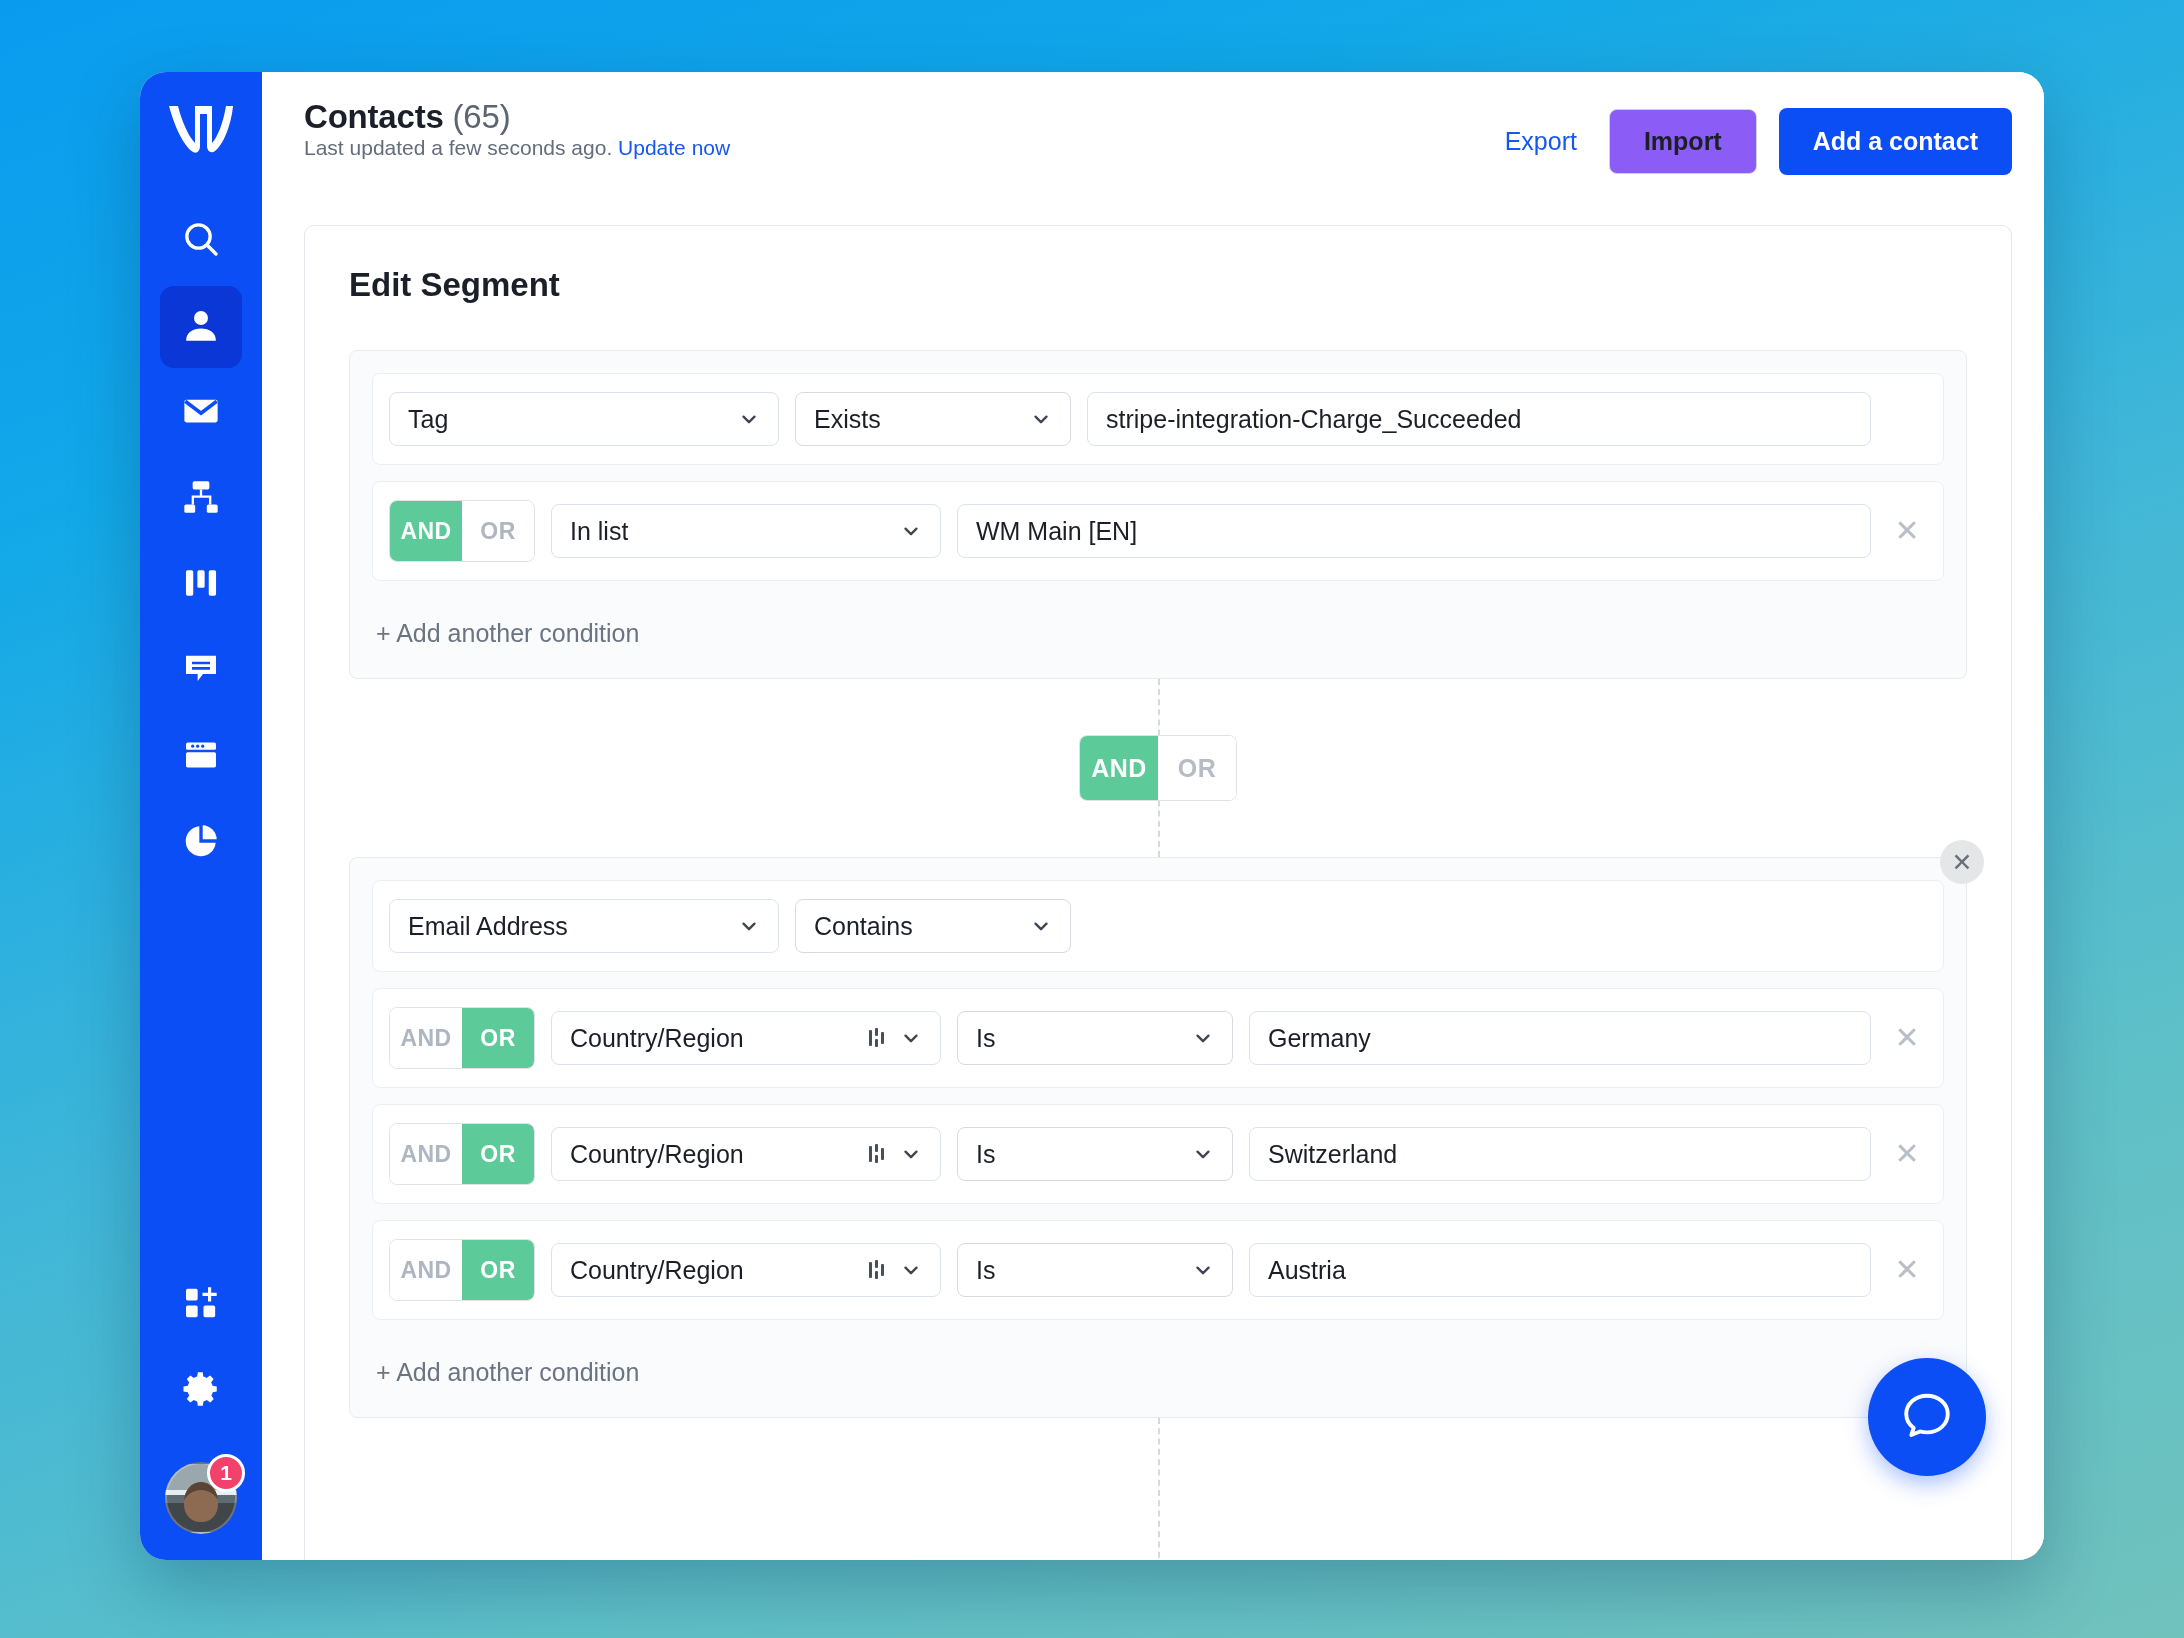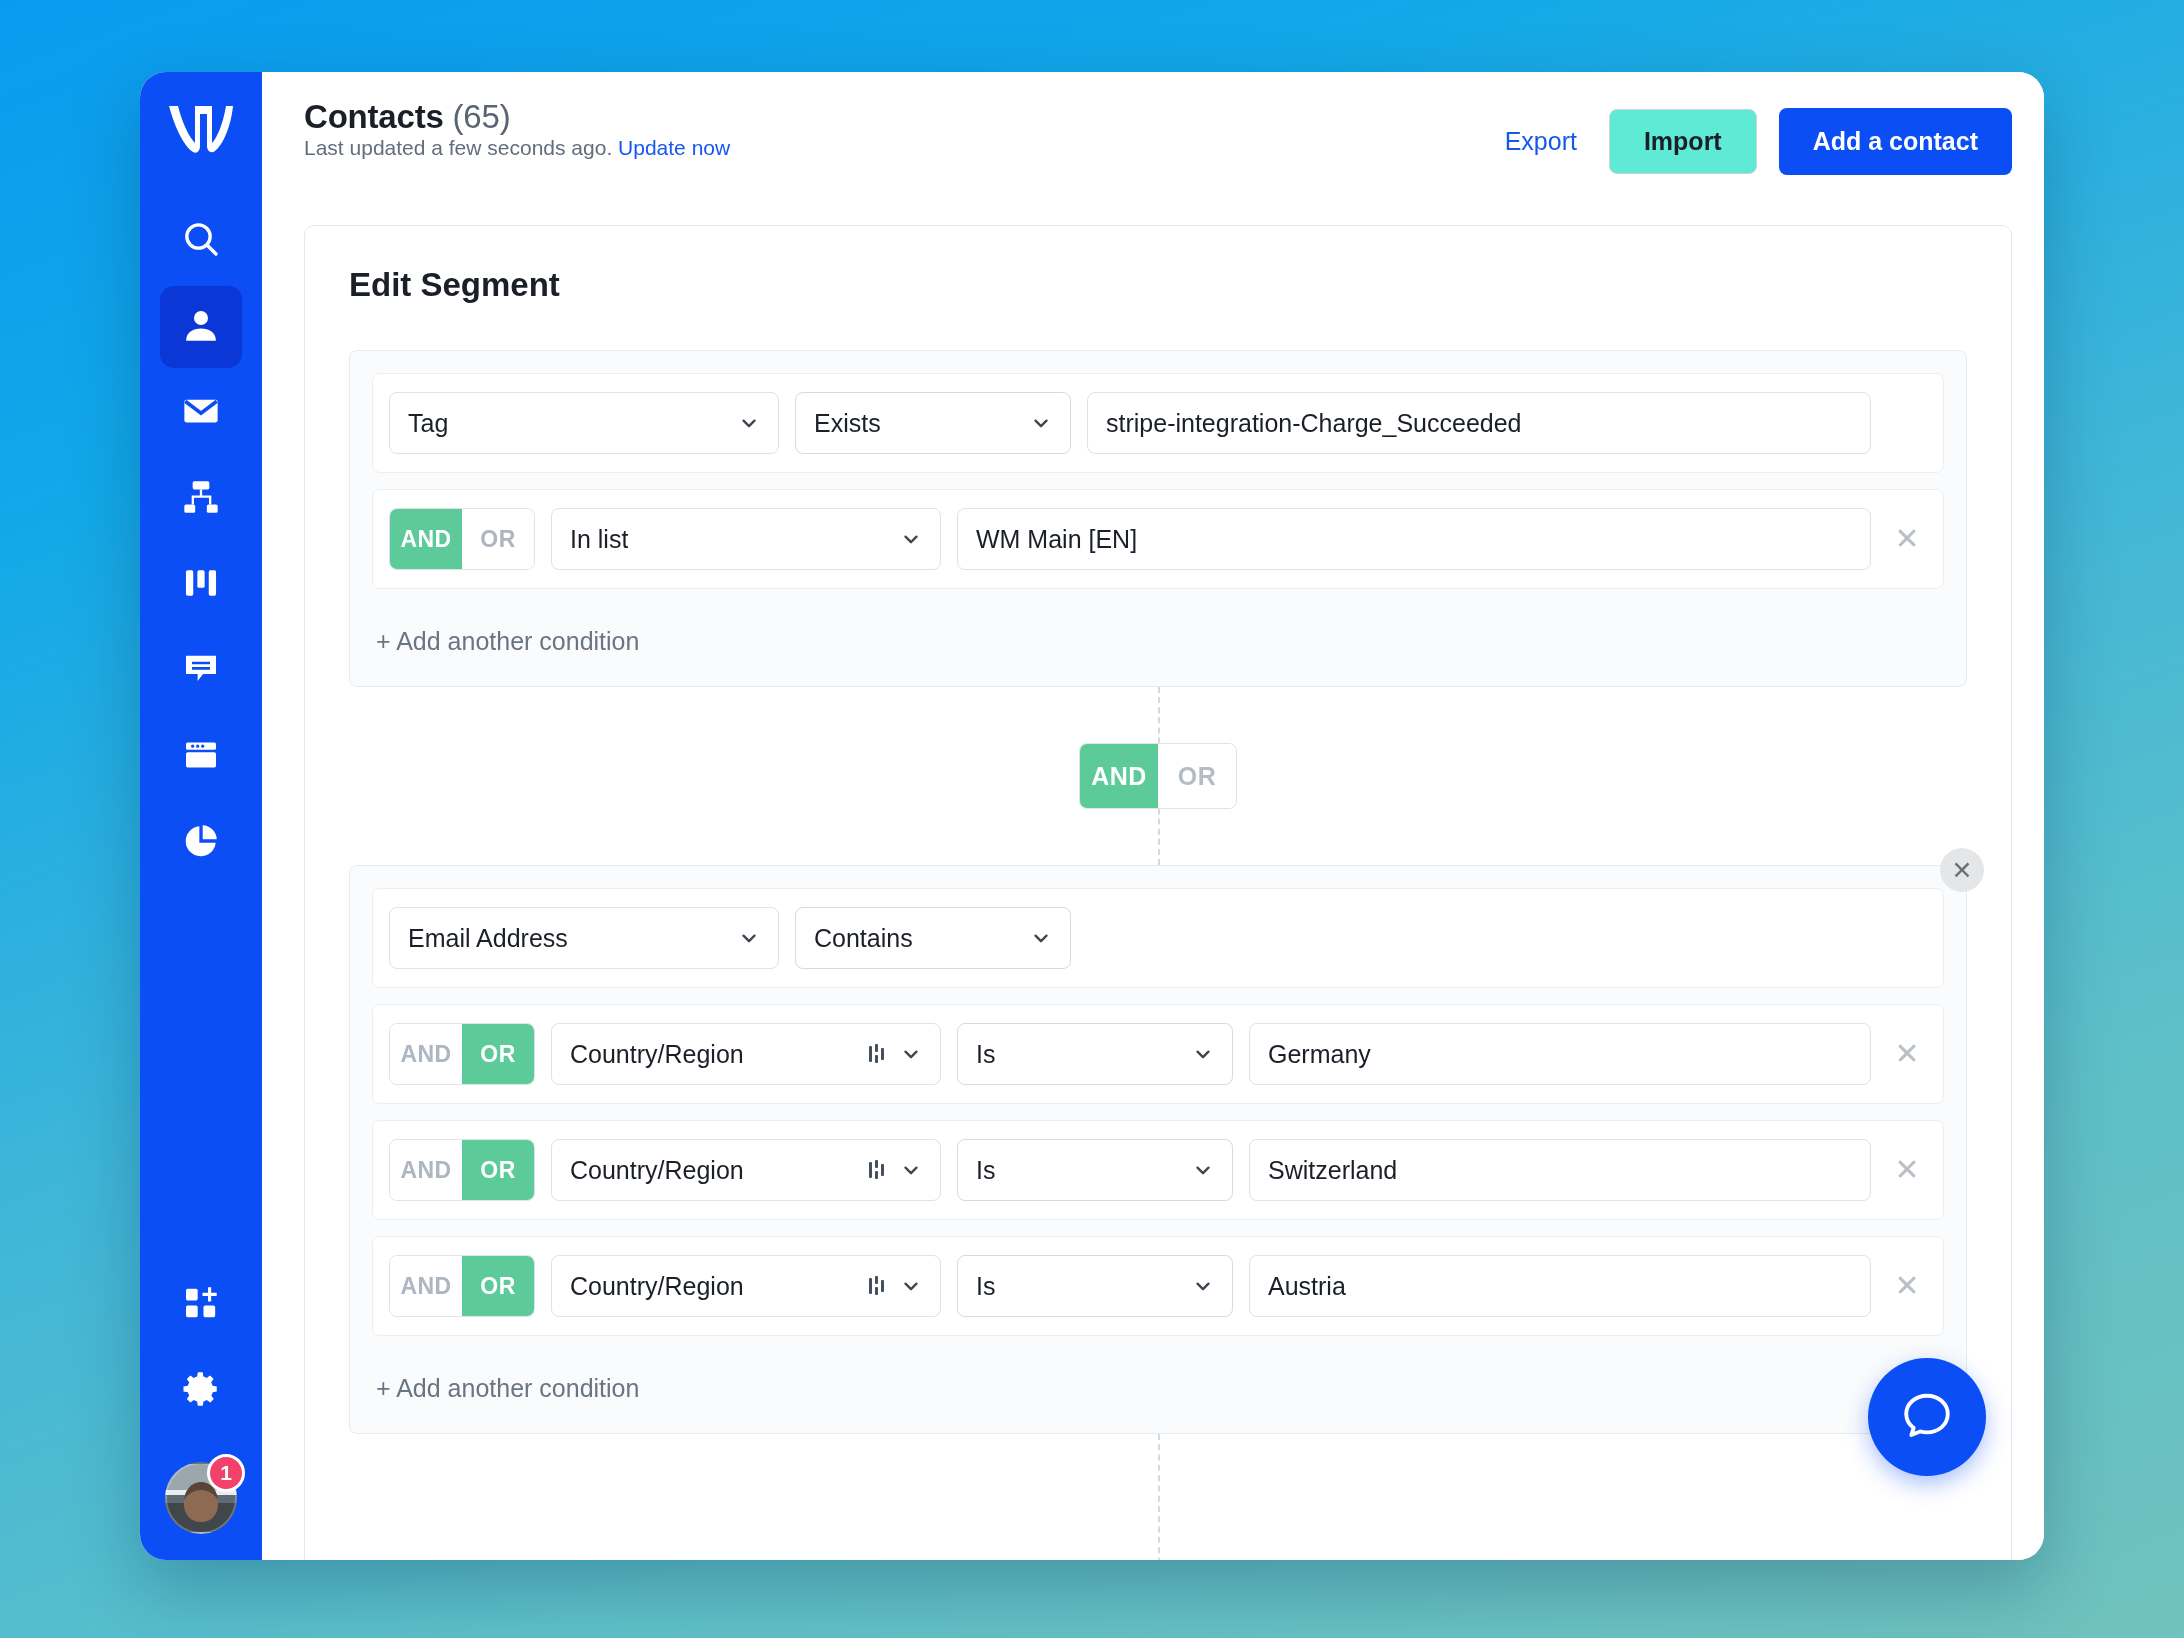--- a/index.html
+++ b/index.html
@@ -86,21 +86,21 @@
   }
   .page-title { font-size: 33px; font-weight: 700; color: #1b1f28; letter-spacing: -.2px; }
   .page-title .count { color: #5a6472; font-weight: 400; }
   .subtitle { margin-top: 0; font-size: 21px; color: #636d7c; }
   .subtitle a { color: #1657f0; text-decoration: none; }
 
   .actions { display: flex; align-items: center; gap: 22px; padding-top: 10px; }
   .btn-link { color: #1657f0; font-size: 25px; font-weight: 400; background: none; border: none; cursor: pointer; padding: 6px 10px; font-family: inherit; }
   .btn-outline {
     font-size: 25px; font-weight: 700; color: #1b1f28;
-    background: #5eead4; border: 1.5px solid #ccd3dd;
+    background: #8b5cf6; border: 1.5px solid #ccd3dd;
     border-radius: 8px; padding: 17px 34px; cursor: pointer; font-family: inherit;
   }
   .btn-primary {
     font-size: 25px; font-weight: 700; color: #fff;
     background: #0b4ef5; border: none;
     border-radius: 8px; padding: 19px 34px; cursor: pointer; font-family: inherit; text-align: center;
   }
 
   
   .segment-card {
@@ -144,21 +144,21 @@
     height: 62px; background: #fff; cursor: pointer;
   }
   .andor span {
     display: flex; align-items: center; justify-content: center;
     width: 72px; font-size: 23px; font-weight: 700; letter-spacing: .4px;
     color: #aeb6c2; background: #fff;
   }
   .andor span.on { background: #5ccb99; color: #fff; }
 
   .ctrl {
-    height: 62px; display: flex; align-items: center;
+    height: 54px; display: flex; align-items: center;
     border: 1px solid #dde3ea; border-radius: 8px;
     background: #fff; padding: 0 18px;
     font-size: 25px; color: #1b1f28;
     position: relative; cursor: pointer;
     font-family: inherit;
   }
   .ctrl.field { flex: 0 0 390px; justify-content: space-between; }
   .ctrl.op { flex: 0 0 276px; justify-content: space-between; border-color: #d6dbe1; }
   .ctrl.value { flex: 1 1 auto; border-color: #dde3ea; }
   .ctrl .txt { white-space: nowrap; overflow: hidden; text-overflow: ellipsis; }

